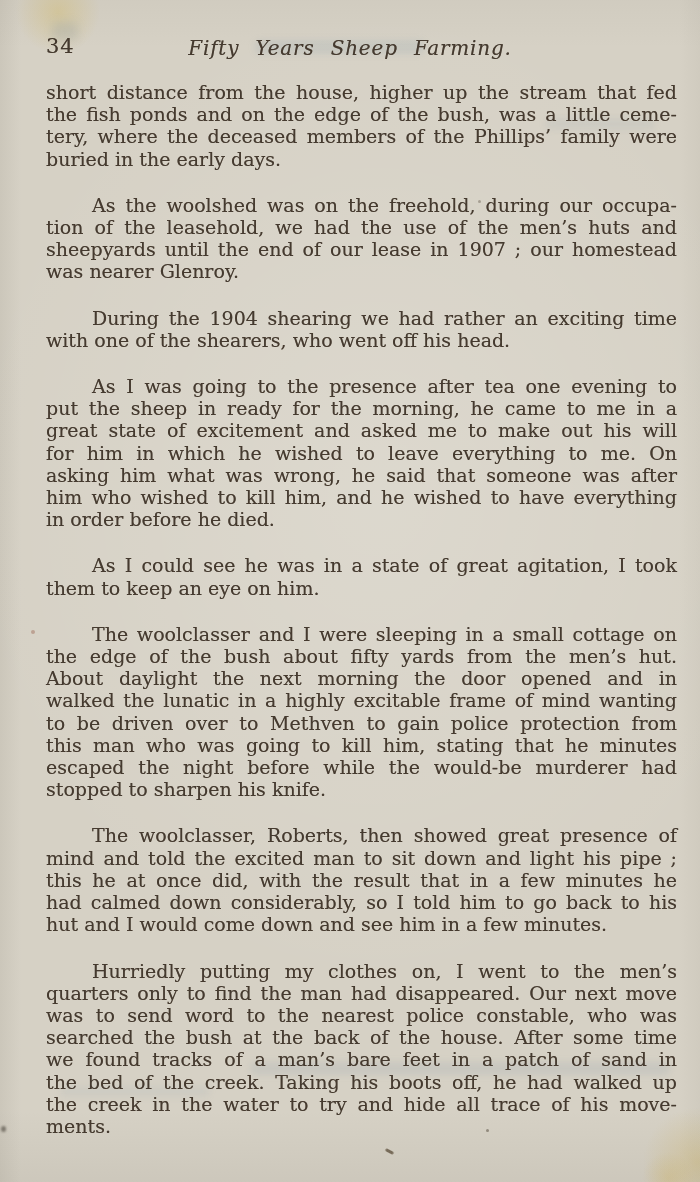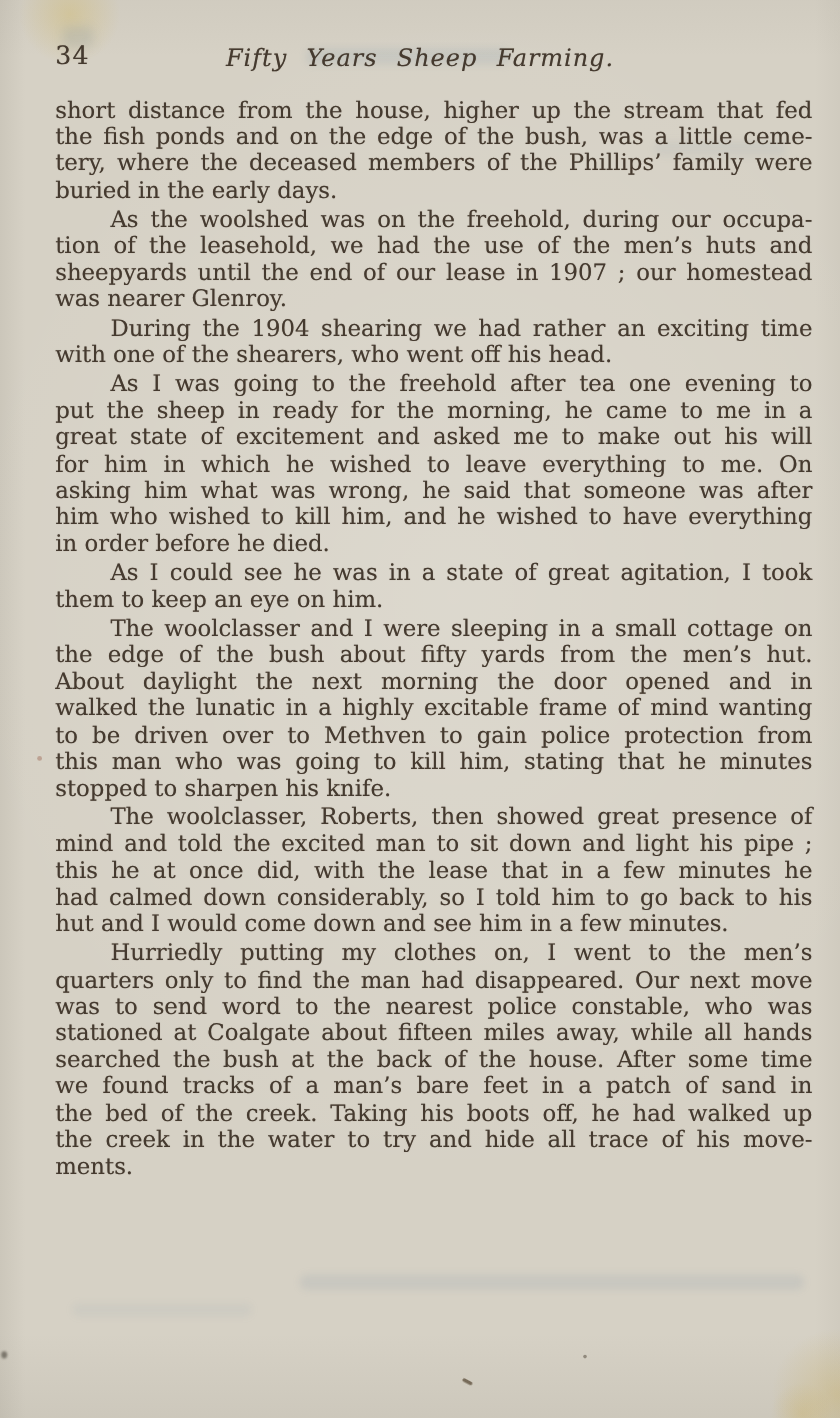--- a/index.html
+++ b/index.html
@@ -44,21 +44,21 @@
     letter-spacing: 0.8px;
     word-spacing: 9px;
     text-shadow: 0 0 0.6px rgba(70,58,45,0.55);
   }
   .text-body {
     position: absolute;
     top: 81px;
     left: 46px;
     width: 631px;
   }
-  .para + .para { margin-top: 2px; }
+  .para + .para { margin-top: 24px; }
   .line {
     font-size: 19px;
     line-height: 22.2px;
     text-align: justify;
     text-align-last: justify;
     white-space: normal;
     text-shadow: 0 0 0.6px rgba(70,58,45,0.5);
   }
   .line.para-last { text-align-last: left; }
   .para.indented .line:first-child { text-indent: 46px; }
@@ -115,53 +115,53 @@
         <div class="line">As the woolshed was on the freehold, during our occupa-</div>
         <div class="line">tion of the leasehold, we had the use of the men’s huts and</div>
         <div class="line">sheepyards until the end of our lease in 1907 ; our homestead</div>
         <div class="line para-last">was nearer Glenroy.</div>
       </div>
       <div class="para indented">
         <div class="line">During the 1904 shearing we had rather an exciting time</div>
         <div class="line para-last">with one of the shearers, who went off his head.</div>
       </div>
       <div class="para indented">
-        <div class="line">As I was going to the freehold after tea one evening to</div>
+        <div class="line">As I was going to the presence after tea one evening to</div>
         <div class="line">put the sheep in ready for the morning, he came to me in a</div>
         <div class="line">great state of excitement and asked me to make out his will</div>
         <div class="line">for him in which he wished to leave everything to me. On</div>
         <div class="line">asking him what was wrong, he said that someone was after</div>
         <div class="line">him who wished to kill him, and he wished to have everything</div>
         <div class="line para-last">in order before he died.</div>
       </div>
       <div class="para indented">
         <div class="line">As I could see he was in a state of great agitation, I took</div>
         <div class="line para-last">them to keep an eye on him.</div>
       </div>
       <div class="para indented">
         <div class="line">The woolclasser and I were sleeping in a small cottage on</div>
         <div class="line">the edge of the bush about fifty yards from the men’s hut.</div>
         <div class="line">About daylight the next morning the door opened and in</div>
         <div class="line">walked the lunatic in a highly excitable frame of mind wanting</div>
         <div class="line">to be driven over to Methven to gain police protection from</div>
         <div class="line">this man who was going to kill him, stating that he minutes</div>
+        <div class="line">escaped the night before while the would-be murderer had</div>
         <div class="line para-last">stopped to sharpen his knife.</div>
       </div>
       <div class="para indented">
         <div class="line">The woolclasser, Roberts, then showed great presence of</div>
         <div class="line">mind and told the excited man to sit down and light his pipe ;</div>
-        <div class="line">this he at once did, with the lease that in a few minutes he</div>
+        <div class="line">this he at once did, with the result that in a few minutes he</div>
         <div class="line">had calmed down considerably, so I told him to go back to his</div>
         <div class="line para-last">hut and I would come down and see him in a few minutes.</div>
       </div>
       <div class="para indented">
         <div class="line">Hurriedly putting my clothes on, I went to the men’s</div>
         <div class="line">quarters only to find the man had disappeared. Our next move</div>
         <div class="line">was to send word to the nearest police constable, who was</div>
-        <div class="line">stationed at Coalgate about fifteen miles away, while all hands</div>
         <div class="line">searched the bush at the back of the house. After some time</div>
         <div class="line">we found tracks of a man’s bare feet in a patch of sand in</div>
         <div class="line">the bed of the creek. Taking his boots off, he had walked up</div>
         <div class="line">the creek in the water to try and hide all trace of his move-</div>
         <div class="line para-last">ments.</div>
       </div>
     </div>
 </div>
 
 </body></html>

